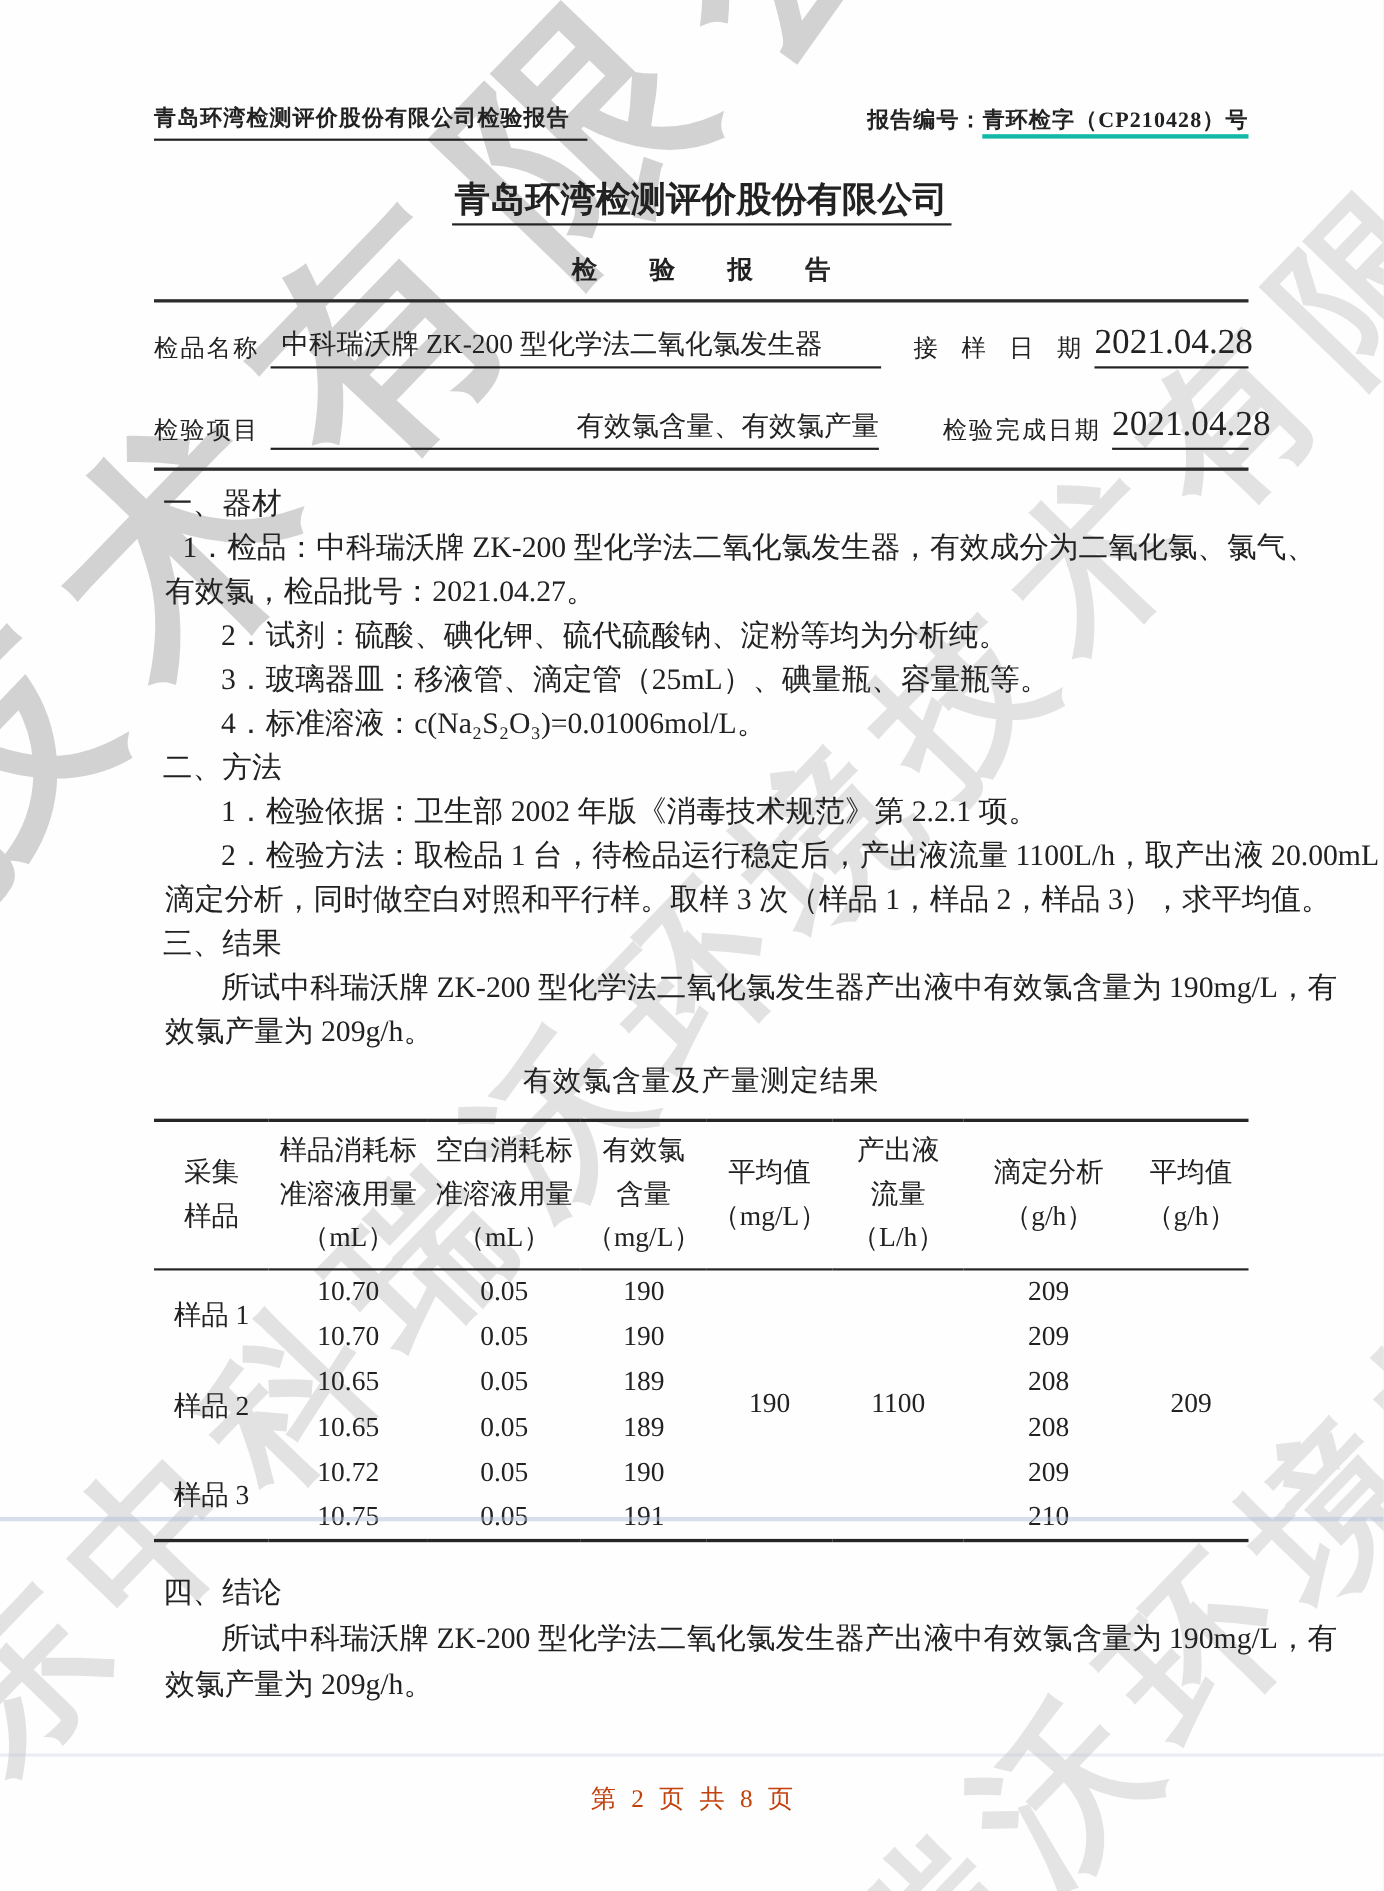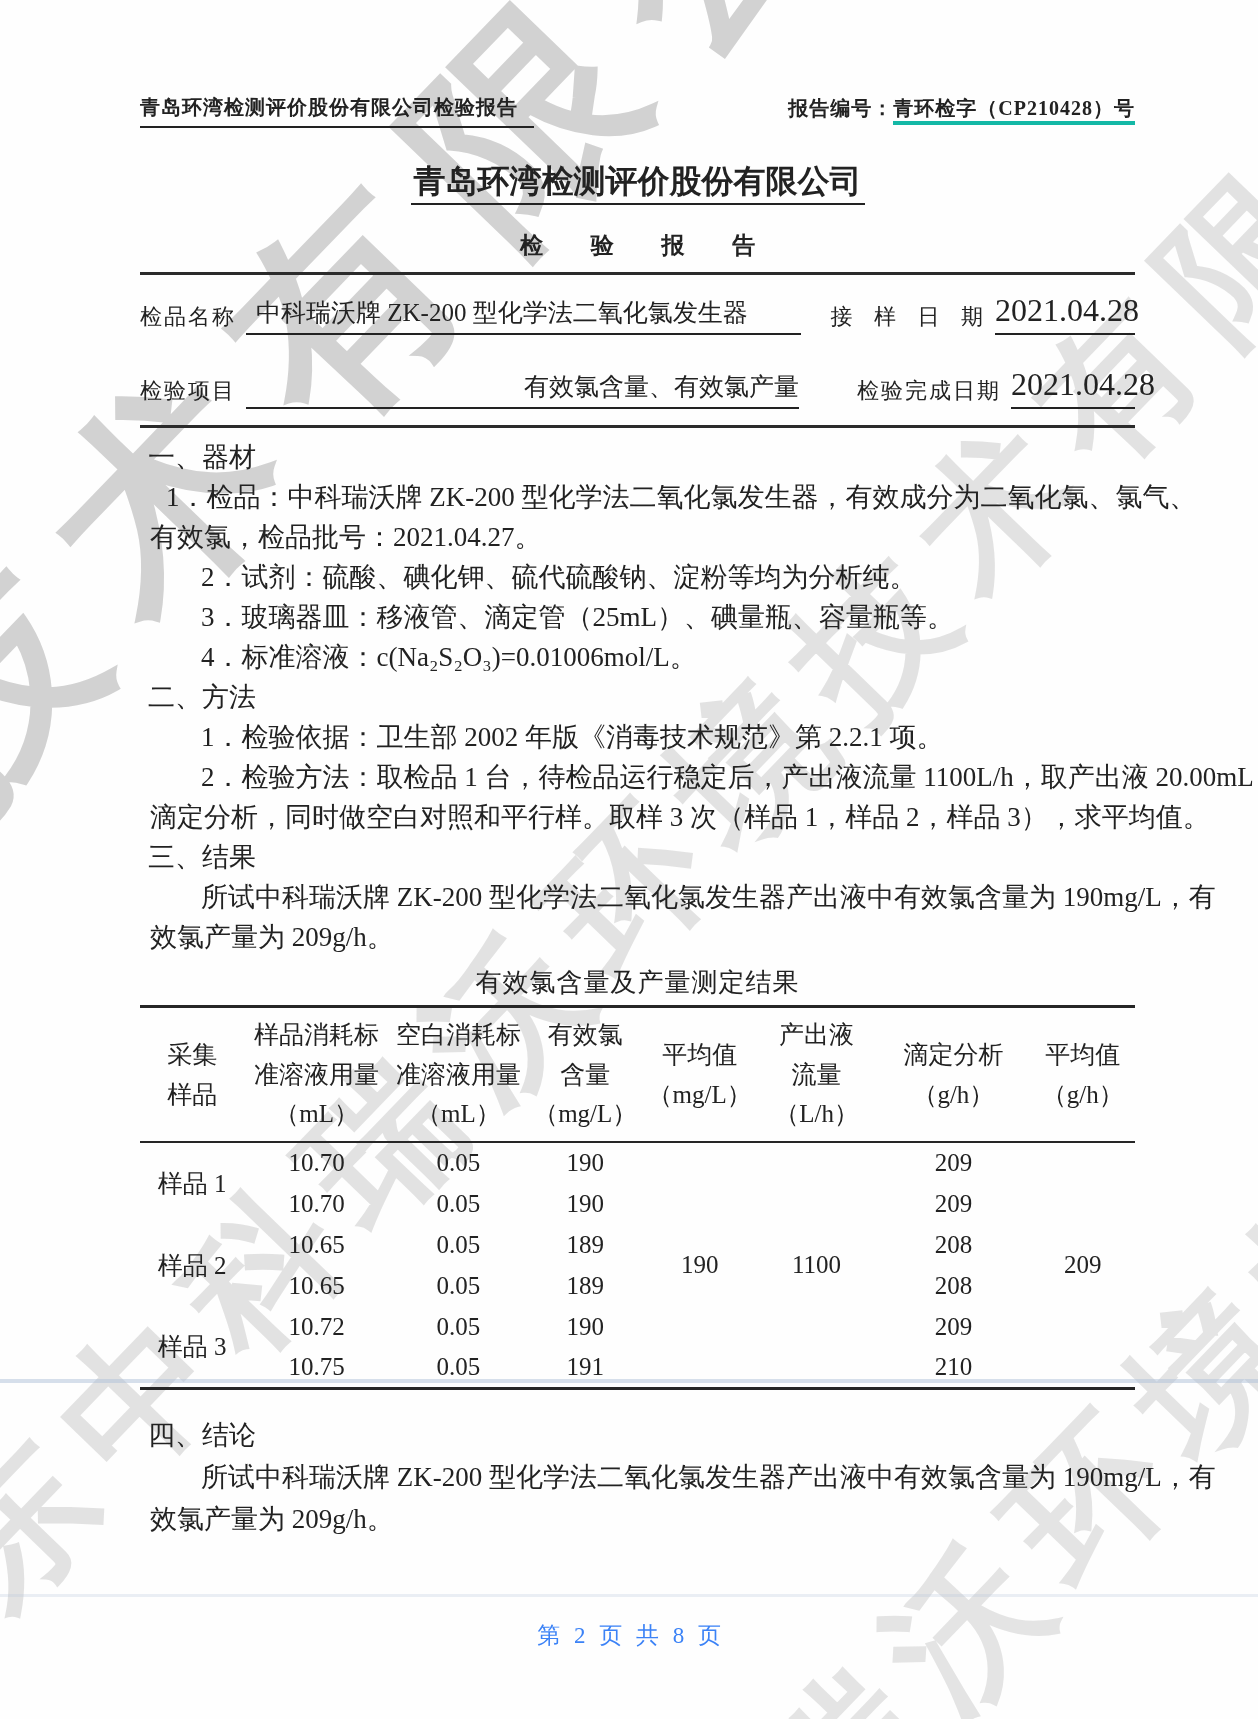--- a/index.html
+++ b/index.html
@@ -60,33 +60,33 @@
 
   .body-block { margin-top:9px; }
   .line { font-size:27px; line-height:40px; height:40px; white-space:nowrap; }
   .line.h  { text-indent:8px; }
   .line.i1 { text-indent:26px; }
   .line.i2 { text-indent:61px; }
   .line.p0 { text-indent:10px; }
 
   .table-title { text-align:center; font-size:26px; line-height:36px; margin-top:8px;
                  letter-spacing:1px; }
-  table.report { width:100%; border-collapse:collapse; table-layout:fixed; margin-top:4px;
+  table.report { width:100%; border-collapse:collapse; table-layout:fixed; margin-top:16px;
                  border-top:3px solid #262626; border-bottom:3.5px solid #262626;font-family:Liberation Serif, serif; }
   table.report thead th { font-weight:normal; font-size:25px; line-height:1.58;
                  white-space:pre-line; vertical-align:middle; text-align:center;
                  border-bottom:2.5px solid #262626; height:125px; padding:4px 0; }
   table.report tbody tr { height:41px; }
   table.report tbody td { font-size:25px; text-align:center; vertical-align:middle; padding:0; }
 
   .conclusion-block { margin-top:24px; }
   .conclusion-block .line { line-height:42px; height:42px; }
 
   .page-footer { position:absolute; left:0; right:0; top:1620px; z-index:2;
-                 text-align:center; font-size:23px; word-spacing:8px; color:#3b82f6; }
+                 text-align:center; font-size:23px; word-spacing:8px; color:#c2410c; }
 </style>
 </head>
 <body>
 
 <div class="page">
 
   <div class="wm wm-large">山东中科瑞沃环境技术有限公司</div>
   <div class="wm wm-mid">山东中科瑞沃环境技术有限公司</div>
   <div class="wm wm-low">山东中科瑞沃环境技术有限公司</div>
 

